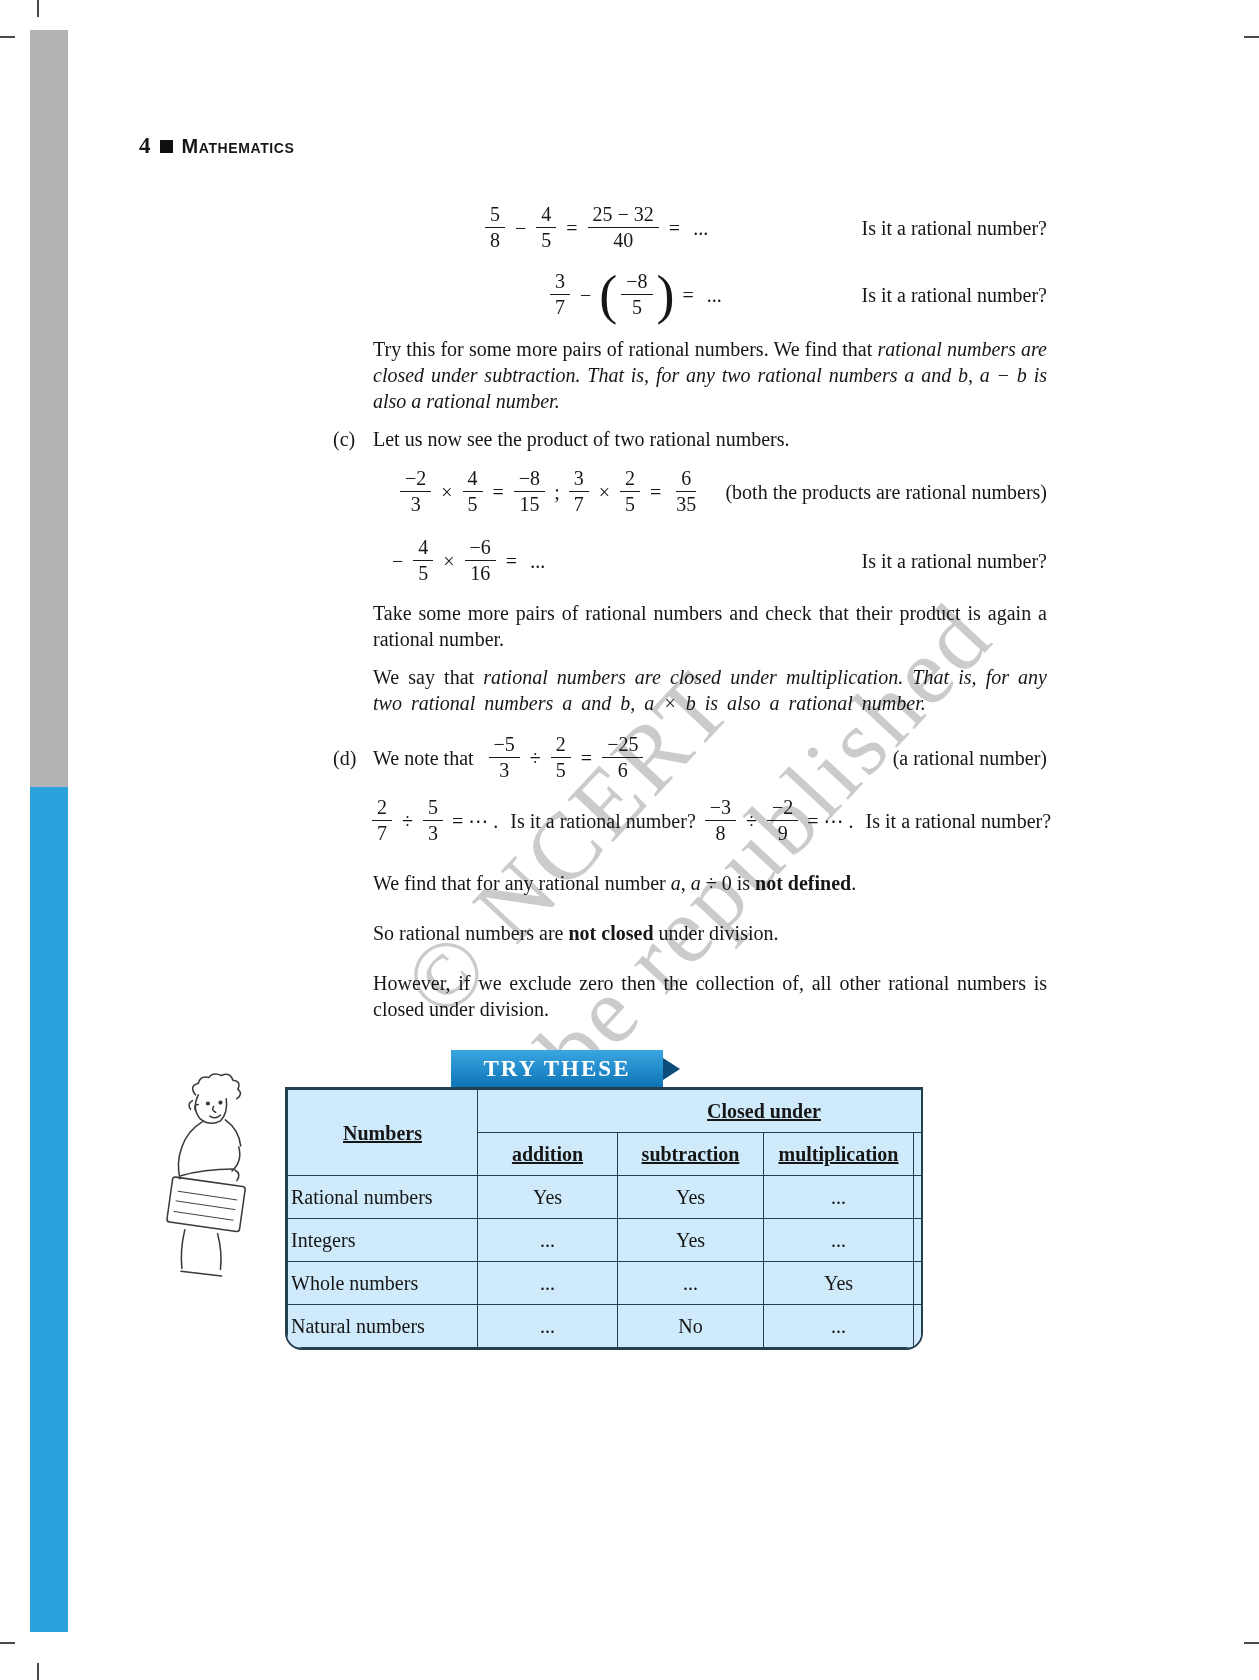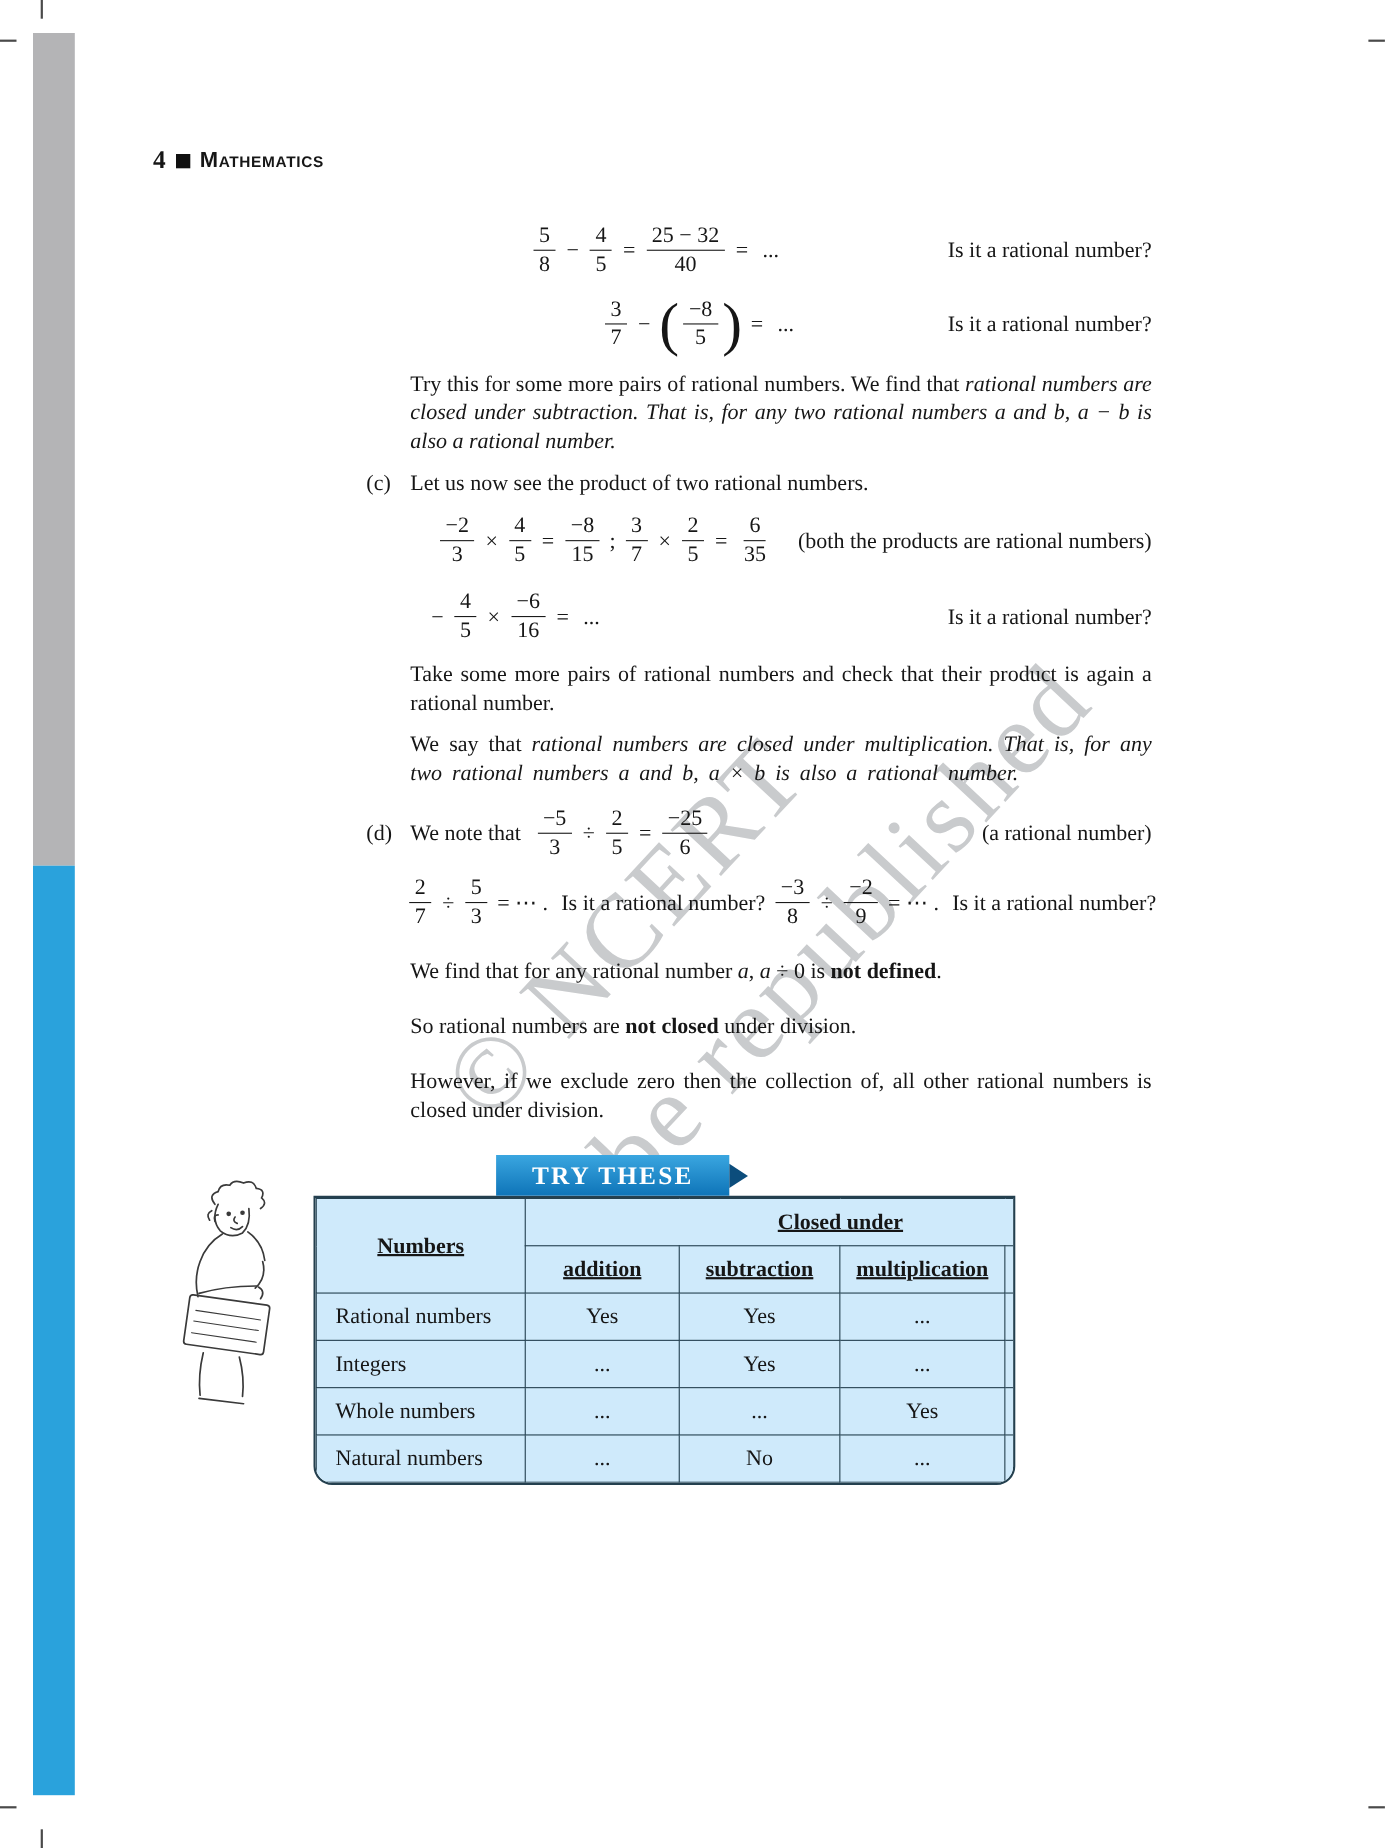--- a/index.html
+++ b/index.html
@@ -68,21 +68,21 @@
   .tt-banner::after {
     content:""; position:absolute; right:-17px; top:50%; transform:translateY(-50%);
     border-top:11px solid transparent; border-bottom:11px solid transparent;
     border-left:17px solid #0c4d7c;
   }
   .tt-intro { margin:14px 0 12px 16px; }
   .tt-wrap { border:2px solid #24404f; border-radius:0 0 17px 17px; overflow:hidden; background:#cfeafb; }
   table.tt { width:100%; border-collapse:collapse; background:#cfeafb; table-layout:fixed; }
   .tt th, .tt td { border:1.4px solid #24404f; text-align:center; padding:7px 6px; font-size:20px; height:43px; }
   .tt th { font-weight:bold;text-decoration:underline; }
-  .tt td.rowlabel { text-align:left; padding-left:17px; }
+  .tt td.rowlabel { text-align:left; padding-left:3px; }
   col.cA{width:190px} col.cB{width:140px} col.cC{width:146px} col.cD{width:150px} col.cE{width:137px}
 
   
   .kid { position:absolute; left:152px; top:1072px; width:135px; height:225px; z-index:2; }
 
   .footer { position:absolute; top:1576px; left:0; width:100%; text-align:center;
             font-size:17px; letter-spacing:.5px; z-index:2; }
 </style>
 </head>
 <body>

